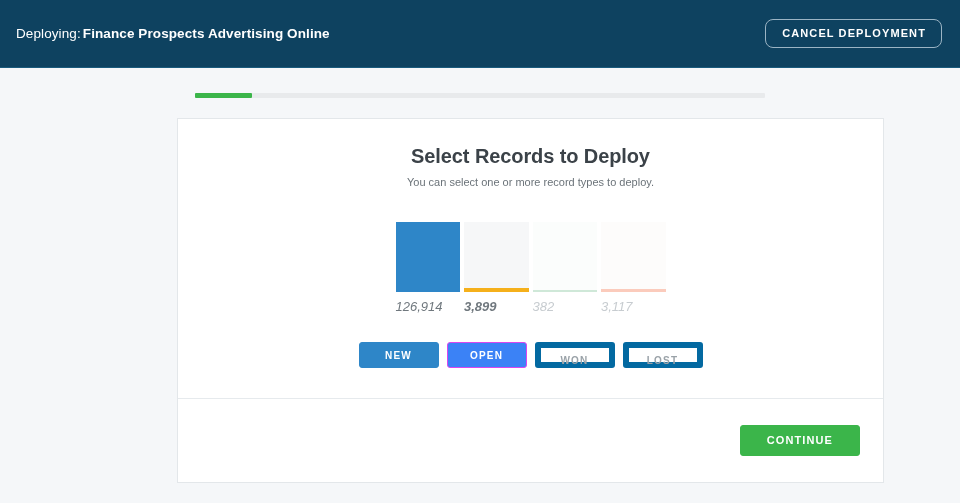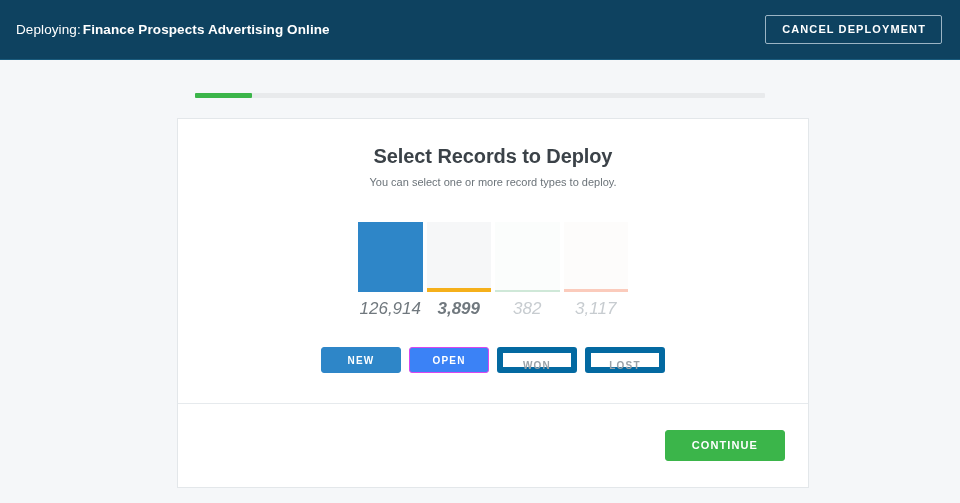--- a/index.html
+++ b/index.html
@@ -13,21 +13,21 @@
     font-family: "Liberation Sans", sans-serif;
     overflow: hidden;
     position: relative;
   }
 
   
   .topbar {
     position: absolute;
     left: 0; top: 0;
     width: 960px;
-    height: 60px;
+    height: 68px;
     background: #0e4260;
     border-bottom: 1px solid #1a5b7d;
     box-sizing: border-box;
     display: flex;
     align-items: center;
     justify-content: space-between;
     padding: 0 18px 0 16px;
   }
   .topbar-title {
     color: #ffffff;
@@ -37,21 +37,21 @@
   }
   .topbar-title .lbl {
     font-weight: 400;
   }
   .topbar-title .name {
     font-weight: 700;
     margin-left: 2px;
   }
   .cancel-btn {
     border: 1px solid #9bb4c4;
-    border-radius: 2px;
+    border-radius: 8px;
     background: transparent;
     color: #ffffff;
     font-size: 11px;
     font-weight: 700;
     letter-spacing: 1.1px;
     padding: 8px 15px 8px 16px;
     line-height: 1;
     cursor: pointer;
     font-family: "Liberation Sans", sans-serif;
   }
@@ -70,21 +70,21 @@
     height: 100%;
     background: #3bb54a;
     border-radius: 1px;
   }
 
   
   .card {
     position: absolute;
     left: 177px;
     top: 118px;
-    width: 632px;
+    width: 707px;
     background: #ffffff;
     border: 1px solid #e3e7ea;
     box-sizing: border-box;
   }
   .card-body {
     padding: 26px 24px 30px 24px;
   }
   .card-title {
     text-align: center;
     font-size: 20px;
@@ -135,22 +135,21 @@
     bottom: 0;
     width: 100%;
   }
   .chart-labels {
     display: flex;
     gap: 4px;
     margin-top: 7px;
   }
   .chart-label {
     flex: 1 1 0;
-    text-align: center;
-    font-size: 17px;
+    font-size: 13px;
     font-style: italic;
   }
 
   
   .toggles {
     display: flex;
     justify-content: center;
     gap: 8px;
     margin-top: 28px;
   }

